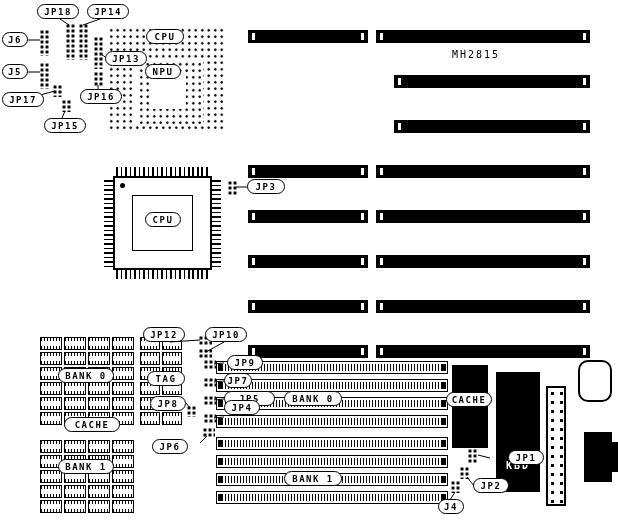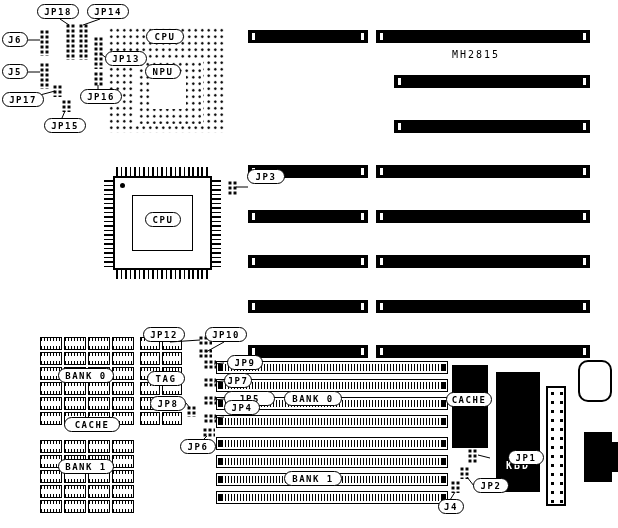--- a/index.html
+++ b/index.html
@@ -234,26 +234,26 @@
   </svg>
 
   <div class="lbl" style="left:37px;top:4px;width:42px">JP18</div>
   <div class="lbl" style="left:87px;top:4px;width:42px">JP14</div>
   <div class="lbl" style="left:2px;top:32px;width:26px">J6</div>
   <div class="lbl" style="left:2px;top:64px;width:26px">J5</div>
   <div class="lbl" style="left:2px;top:92px;width:42px">JP17</div>
   <div class="lbl" style="left:44px;top:118px;width:42px">JP15</div>
   <div class="lbl" style="left:105px;top:51px;width:42px">JP13</div>
   <div class="lbl" style="left:80px;top:89px;width:42px">JP16</div>
-  <div class="lbl" style="left:247px;top:169px;width:38px">JP3</div>
+  <div class="lbl" style="left:247px;top:179px;width:38px">JP3</div>
   <div class="lbl" style="left:143px;top:327px;width:42px">JP12</div>
   <div class="lbl" style="left:205px;top:327px;width:42px">JP10</div>
   <div class="lbl" style="left:227px;top:355px;width:36px">JP9</div>
   <div class="lbl" style="left:224px;top:373px;width:28px">JP7</div>
   <div class="lbl" style="left:224px;top:391px;width:51px">JP5</div>
   <div class="lbl" style="left:224px;top:400px;width:36px">JP4</div>
   <div class="lbl" style="left:150px;top:396px;width:36px">JP8</div>
-  <div class="lbl" style="left:180px;top:439px;width:36px">JP6</div>
+  <div class="lbl" style="left:152px;top:439px;width:36px">JP6</div>
   <div class="lbl" style="left:508px;top:450px;width:36px">JP1</div>
   <div class="lbl" style="left:473px;top:478px;width:36px">JP2</div>
   <div class="lbl" style="left:438px;top:499px;width:26px">J4</div>
 
 </div>
 
 </body></html>

